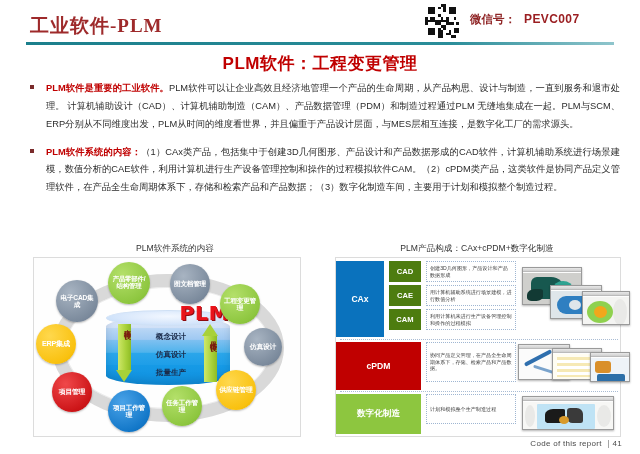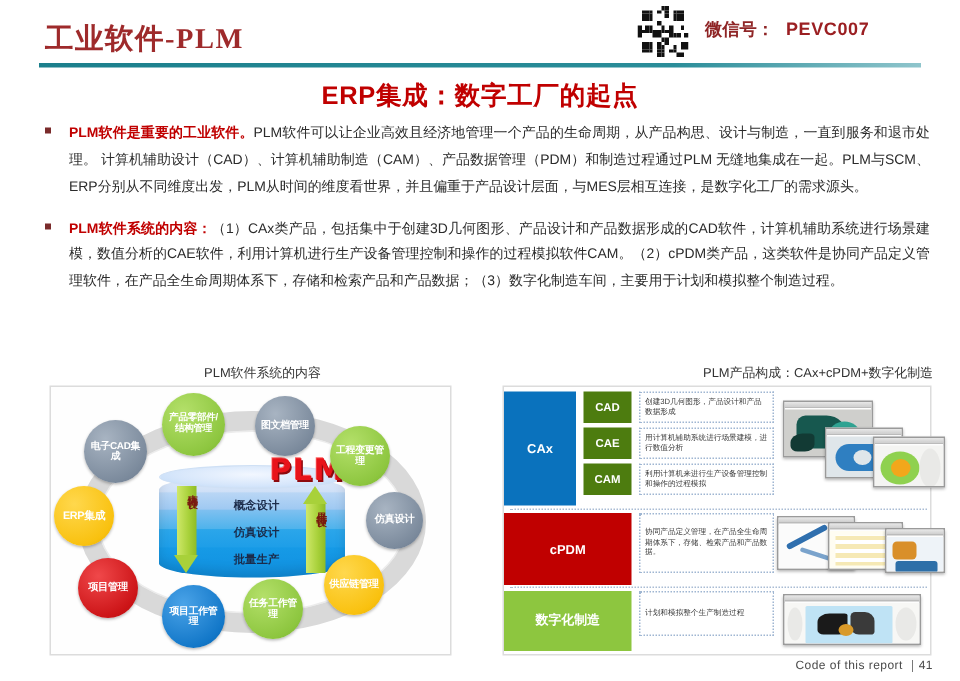--- a/index.html
+++ b/index.html
@@ -57,21 +57,21 @@
     font-size: 9.3px; line-height: 1.92; color: #2b2b2b;
     text-align: justify; text-justify: inter-ideograph;
   }
   .bullet .lead { color: #c00000; font-weight: 700; }
 
   
   .cap {
     position: absolute; font-size: 8.6px; color: #333; text-align: center;
   }
   #cap-left { left: 30px; top: 243px; width: 290px; }
-  #cap-right { left: 332px; top: 243px; width: 290px; text-align: right; }
+  #cap-right { left: 332px; top: 243px; width: 290px; }
 
   
   .panel-left {
     position: absolute; left: 33px; top: 257px; width: 268px; height: 180px;
     background: #fefefe; border: 1px solid #dcdcdc;
   }
   .ring {
     position: absolute; left: 18px; top: 16px; width: 232px; height: 148px;
     border: 13px solid #d9d9d9; border-radius: 50%;
     box-shadow: inset 0 0 0 1px #ececec;
@@ -396,21 +396,21 @@
           <i class="on"></i>
           <i class=""></i>
         </div>
     </div>
 
     <div class="wechat-label">微信号：</div>
     <div class="wechat-id">PEVC007</div>
     <div class="header-rule"></div>
   </div>
 
-  <div class="slide-title">ERP集成：数字工厂的起点</div>
+  <div class="slide-title">PLM软件：工程变更管理</div>
 
   <div class="bullets">
     <div class="bullet">
       <span class="marker"></span>
       <p><span class="lead">PLM软件是重要的工业软件。</span><span>PLM软件可以让企业高效且经济地管理一个产品的生命周期，从产品构思、设计与制造，一直到服务和退市处理。 计算机辅助设计（CAD）、计算机辅助制造（CAM）、产品数据管理（PDM）和制造过程通过PLM 无缝地集成在一起。PLM与SCM、ERP分别从不同维度出发，PLM从时间的维度看世界，并且偏重于产品设计层面，与MES层相互连接，是数字化工厂的需求源头。</span></p>
     </div>
     <div class="bullet">
       <span class="marker"></span>
       <p><span class="lead">PLM软件系统的内容：</span><span>（1）CAx类产品，包括集中于创建3D几何图形、产品设计和产品数据形成的CAD软件，计算机辅助系统进行场景建模，数值分析的CAE软件，利用计算机进行生产设备管理控制和操作的过程模拟软件CAM。（2）cPDM类产品，这类软件是协同产品定义管理软件，在产品全生命周期体系下，存储和检索产品和产品数据；（3）数字化制造车间，主要用于计划和模拟整个制造过程。</span></p>
     </div>

